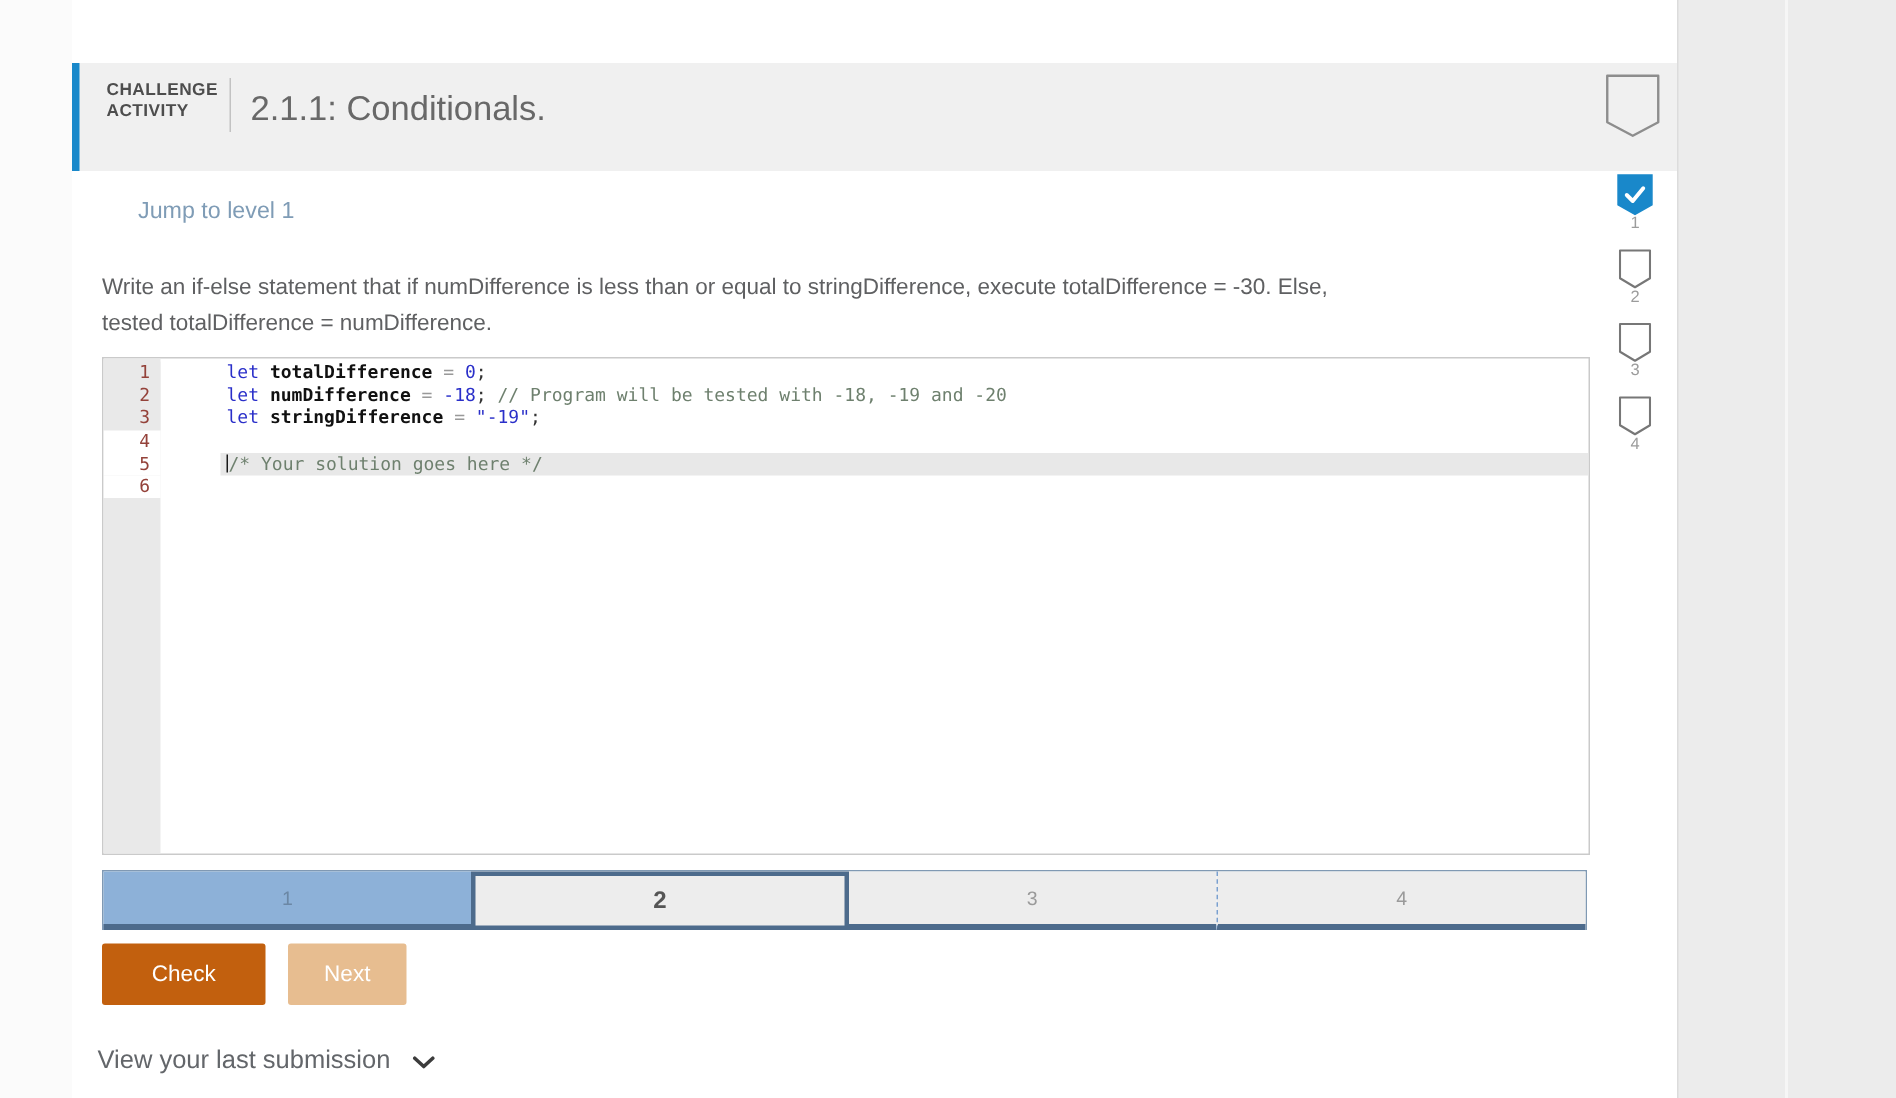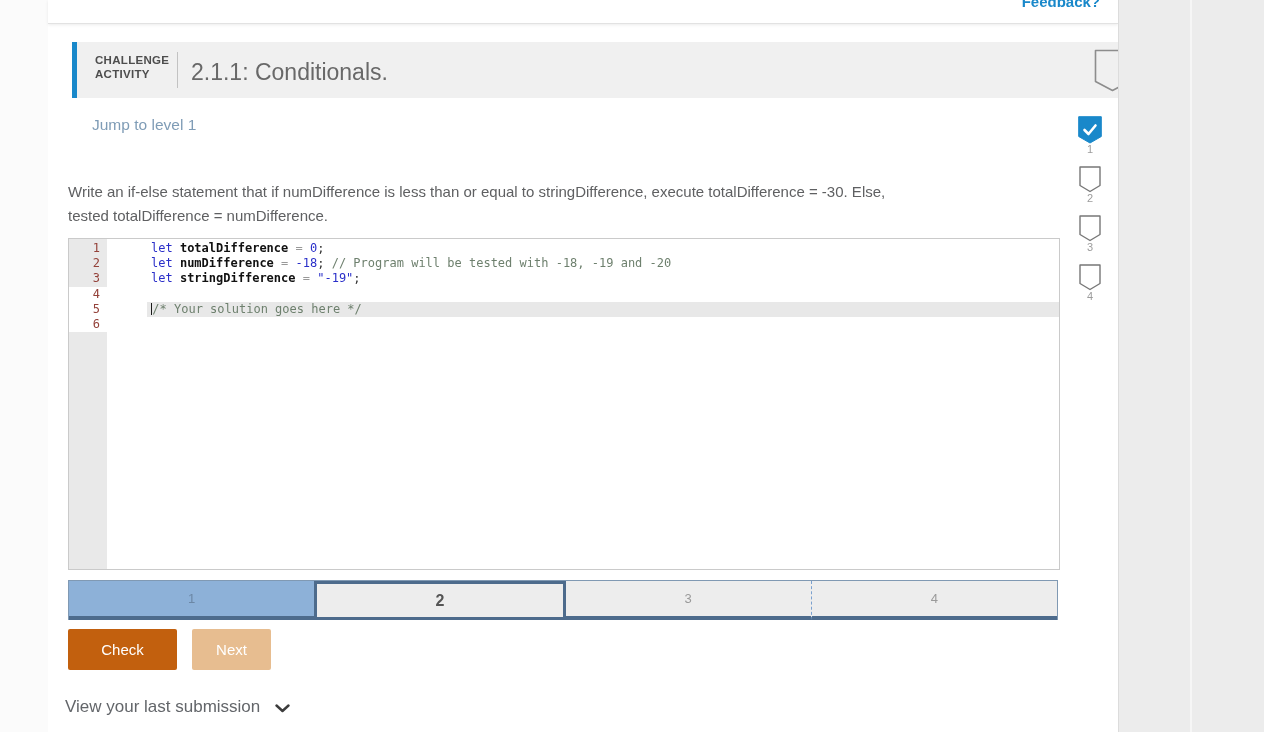--- a/index.html
+++ b/index.html
@@ -13,30 +13,30 @@
                  background:#ececec; border-left:1px solid #dcdcdc; }
   .right-panel-line { position:absolute; left:71px; top:0; width:2px; height:732px; background:#f6f6f6; }
 
   
   .top-card { position:absolute; left:0; top:0; width:1070px; height:24px; background:#fff;
               border-bottom:1px solid #e2e2e2; box-shadow:0 1px 3px rgba(0,0,0,0.08); overflow:hidden; }
   .feedback { position:absolute; right:18px; top:-7px; font-size:15px; font-weight:700;
               color:var(--accent-blue,#1c84c6); cursor:pointer; }
 
   
-  .ca-header { position:absolute; left:0; top:42px; width:1070px; height:56px; background:#f0f0f0;
-               border-left:5px solid var(--accent-blue,#1c84c6);margin-left:24px; }
+  .ca-header { position:absolute; left:0; top:42px; width:1070px; height:72px; background:#f0f0f0;
+               border-left:5px solid var(--accent-blue,#1c84c6); }
   .ca-kicker { position:absolute; left:18px; top:11px; font-size:11.5px; font-weight:700;
                color:#4d4d4d; line-height:14px; letter-spacing:0.3px; }
   .ca-divider { position:absolute; left:100px; top:10px; width:1px; height:36px; background:#c2c2c2; }
   .ca-title { position:absolute; left:114px; top:17px; font-size:23px; color:#686868; }
   .ca-bookmark { position:absolute; right:11px; top:7px; width:37px; height:44px; }
 
   
-  .jump-link { position:absolute; left:44px; top:116px; font-size:15.5px; color:#7f9cb6; cursor:pointer; }
+  .jump-link { position:absolute; left:44px; top:132px; font-size:15.5px; color:#7f9cb6; cursor:pointer; }
   .prompt { position:absolute; left:20px; top:180px; width:965px; font-size:15px;
             line-height:24px; color:#5f6062; }
 
   
   .editor { position:absolute; left:20px; top:238px; width:992px; height:332px;
             background:#fff; border:1px solid #cacaca; overflow:hidden; }
   .gutter-strip { position:absolute; left:0; top:0; width:38px; height:100%; background:#e9e9e9; }
   .code-lines { position:absolute; left:0; top:2px; width:100%; }
   .code-row { display:flex; height:15.2px; line-height:15.2px;
               font-family:"DejaVu Sans Mono", monospace; font-size:12px; white-space:pre; }
@@ -80,23 +80,20 @@
 
   
   .level-shield { position:absolute; width:24px; text-align:center; }
   .level-label { position:absolute; width:24px; text-align:center; font-size:11px; color:#9c9c9c; }
 </style>
 </head>
 <body>
 
 <div class="content-col">
 
-  <div class="top-card">
-    <span class="feedback">Feedback?</span>
-  </div>
 
   <div class="ca-header">
     <div class="ca-kicker">
       <div>CHALLENGE</div>
       <div>ACTIVITY</div>
     </div>
     <div class="ca-divider"></div>
     <div class="ca-title">2.1.1: Conditionals.</div>
     <div class="ca-bookmark">
       <svg width="37" height="44" viewBox="0 0 37 44">

